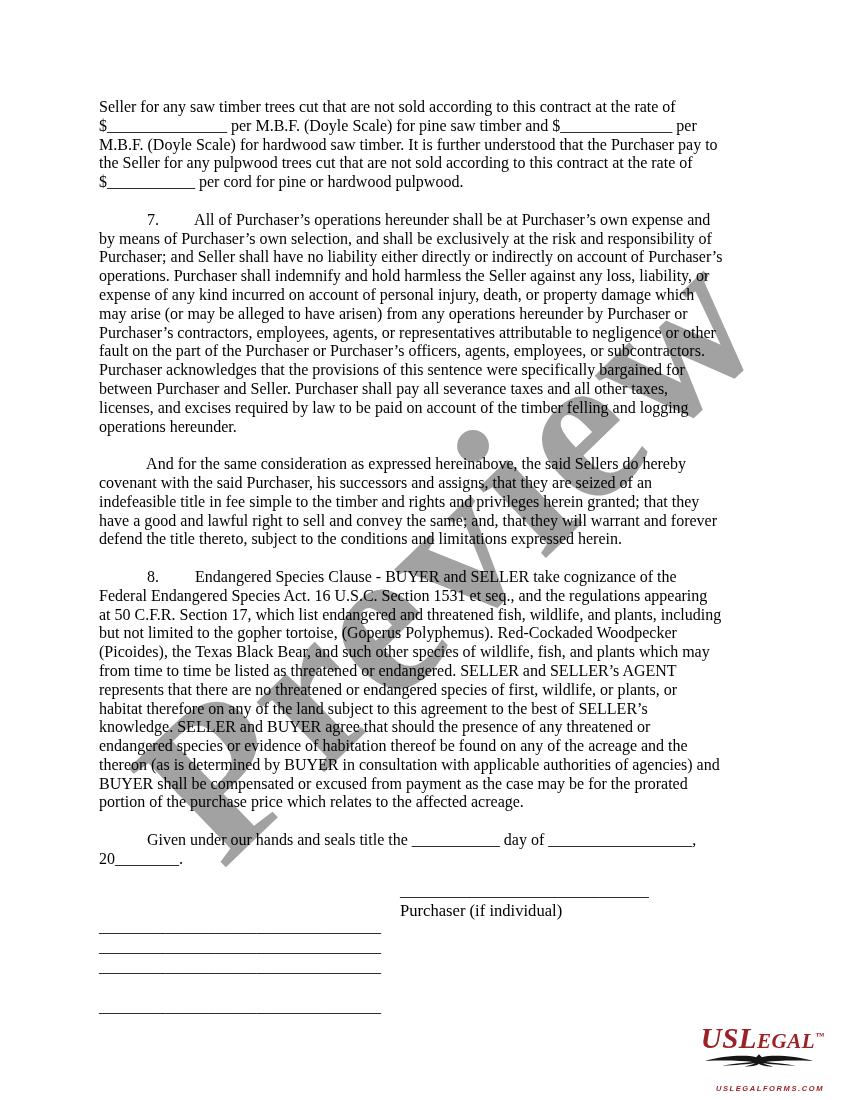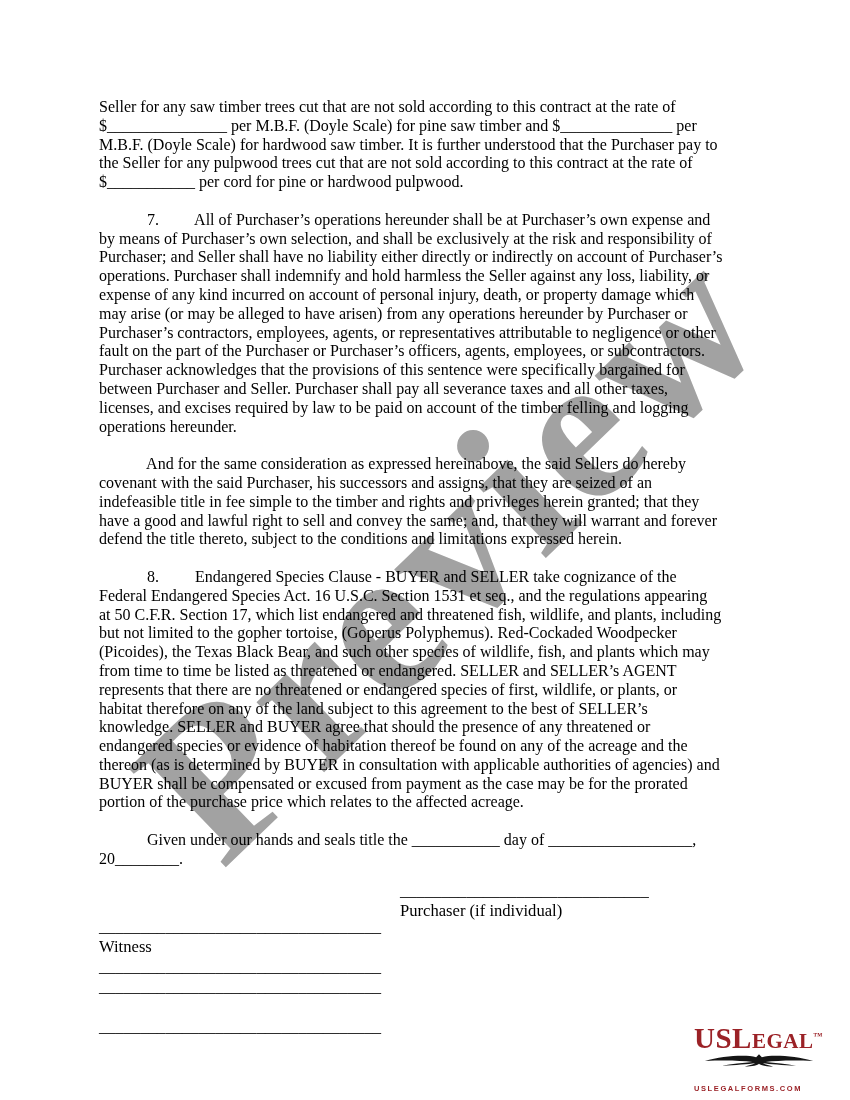--- a/index.html
+++ b/index.html
@@ -39,21 +39,21 @@
   .sig-left  { left:99px;  top:881px;margin-top:36px; }
   .sig-right { left:400px; top:881px; }
   .sig-row   { height:20px; line-height:20px; white-space:pre; }
   .sig-spacer{ height:20px; }
   .page-num {
     position:absolute; left:0; top:1104px; width:850px;
     text-align:right; font-size:16px; z-index:1;
   }
   .logo {
     position:absolute; left:694px; top:1024px; width:130px;
-    text-align:left; z-index:1; line-height:1;
+    text-align:right; z-index:1; line-height:1;font-style:italic;
   }
   .logo-wordmark {
     color:#9b2227; font-weight:bold; font-size:29px;
     letter-spacing:0.5px; white-space:nowrap;
   }
   .logo-wordmark .sc { font-size:21px; }
   .logo-tm { font-size:9px; vertical-align:9px; letter-spacing:0; }
   .logo-eagle { display:block; margin:1px auto 0 auto; }
   .logo-site {
     color:#9b2227; font-family:"Liberation Sans","DejaVu Sans",sans-serif;
@@ -103,21 +103,20 @@
 endangered species or evidence of habitation thereof be found on any of the acreage and the
 thereon (as is determined by BUYER in consultation with applicable authorities of agencies) and
 BUYER shall be compensated or excused from payment as the case may be for the prorated
 portion of the purchase price which relates to the affected acreage.</p>
     <p class="para">            Given under our hands and seals title the ___________ day of __________________,
 20________.</p>
   </div>
 
   <div class="sig-block sig-left">
     <div class="sig-row">__________________________________</div>
-    <div class="sig-row">Witness</div>
     <div class="sig-row">__________________________________</div>
     <div class="sig-row">__________________________________</div>
     <div class="sig-spacer"></div>
     <div class="sig-row">__________________________________</div>
   </div>
 
   <div class="sig-block sig-right">
     <div class="sig-row">______________________________</div>
     <div class="sig-row">Purchaser (if individual)</div>
   </div>

